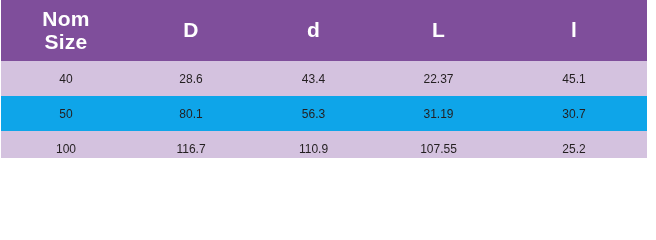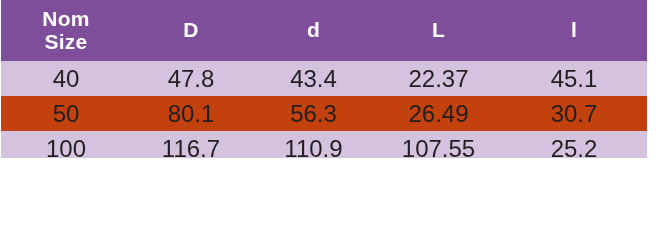--- a/index.html
+++ b/index.html
@@ -39,25 +39,25 @@
   th.col-nom {
     font-size: 18px;
     line-height: 1.12;
   }
 
   
   .spec-table tbody tr {
     height: 35px;
   }
   .spec-table tbody tr.row-odd  { background: #d4c2df; }
-  .spec-table tbody tr.row-even { background: #c2410c; }
+  .spec-table tbody tr.row-even { background: #0ea5e9; }
 
   .spec-table tbody td {
     color: #231f20;
-    font-size: 24px;
+    font-size: 12px;
     font-weight: normal;
     text-align: center;
     vertical-align: middle;
     padding: 0;
   }
 
   
   .c0 { width: 130px; }
   .c1 { width: 120px; }
   .c2 { width: 125px; }
@@ -83,30 +83,30 @@
       </th>
       <th>D</th>
       <th>d</th>
       <th>L</th>
       <th>l</th>
     </tr>
   </thead>
   <tbody>
     <tr class="row-odd">
       <td>40</td>
-      <td>47.8</td>
+      <td>28.6</td>
       <td>43.4</td>
       <td>22.37</td>
       <td>45.1</td>
     </tr>
     <tr class="row-even">
       <td>50</td>
       <td>80.1</td>
       <td>56.3</td>
-      <td>26.49</td>
+      <td>31.19</td>
       <td>30.7</td>
     </tr>
     <tr class="row-odd">
       <td>100</td>
       <td>116.7</td>
       <td>110.9</td>
       <td>107.55</td>
       <td>25.2</td>
     </tr>
   </tbody>

